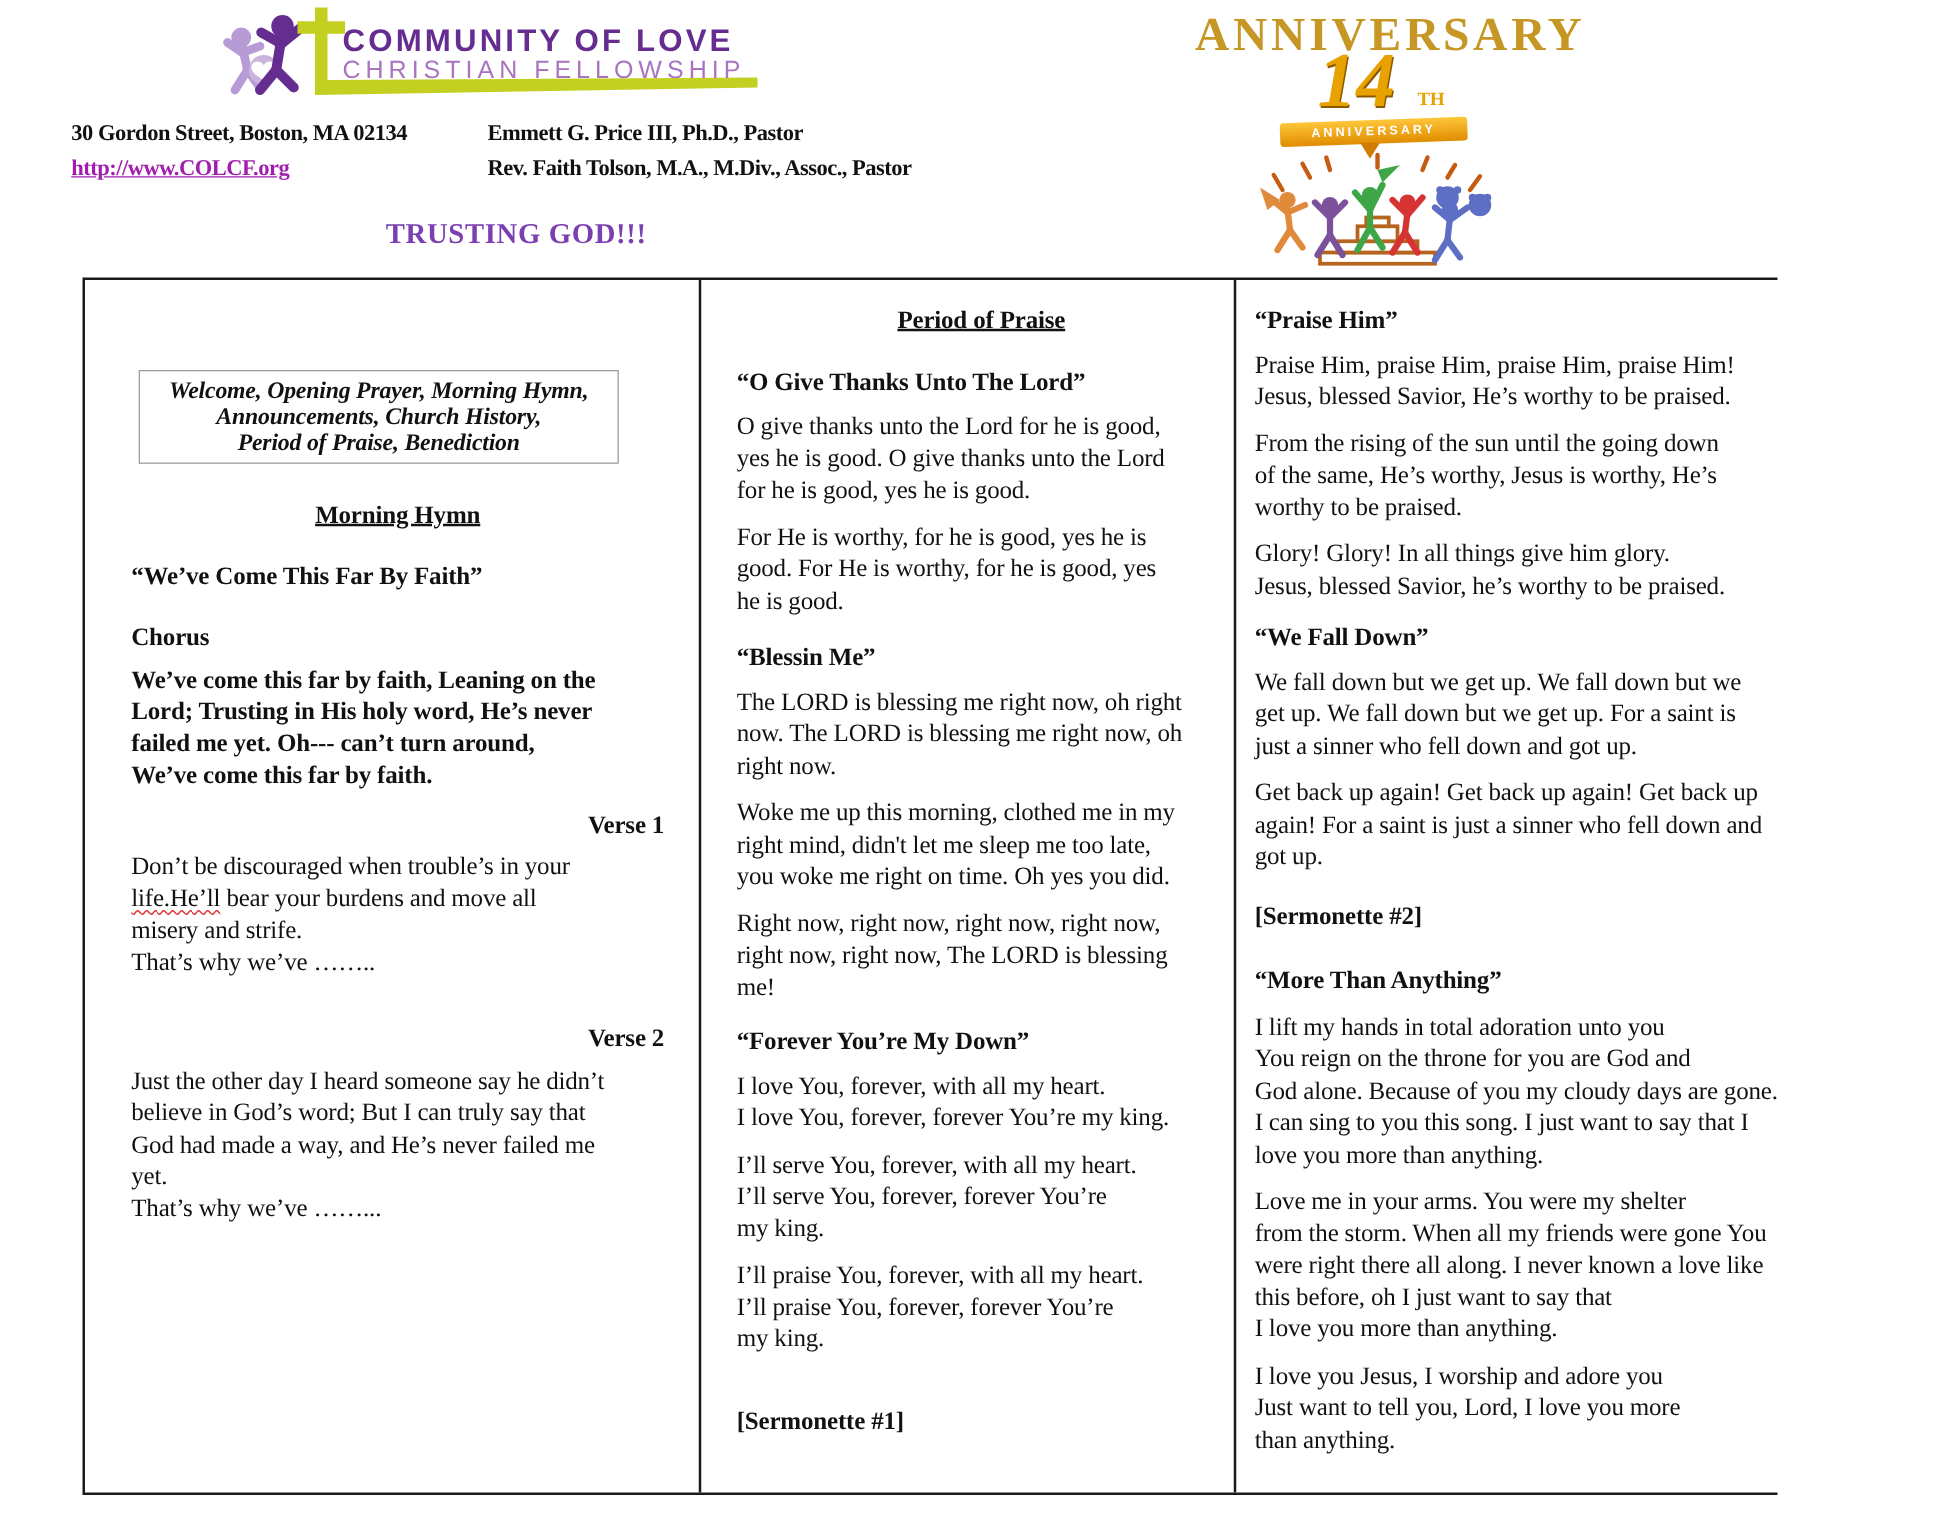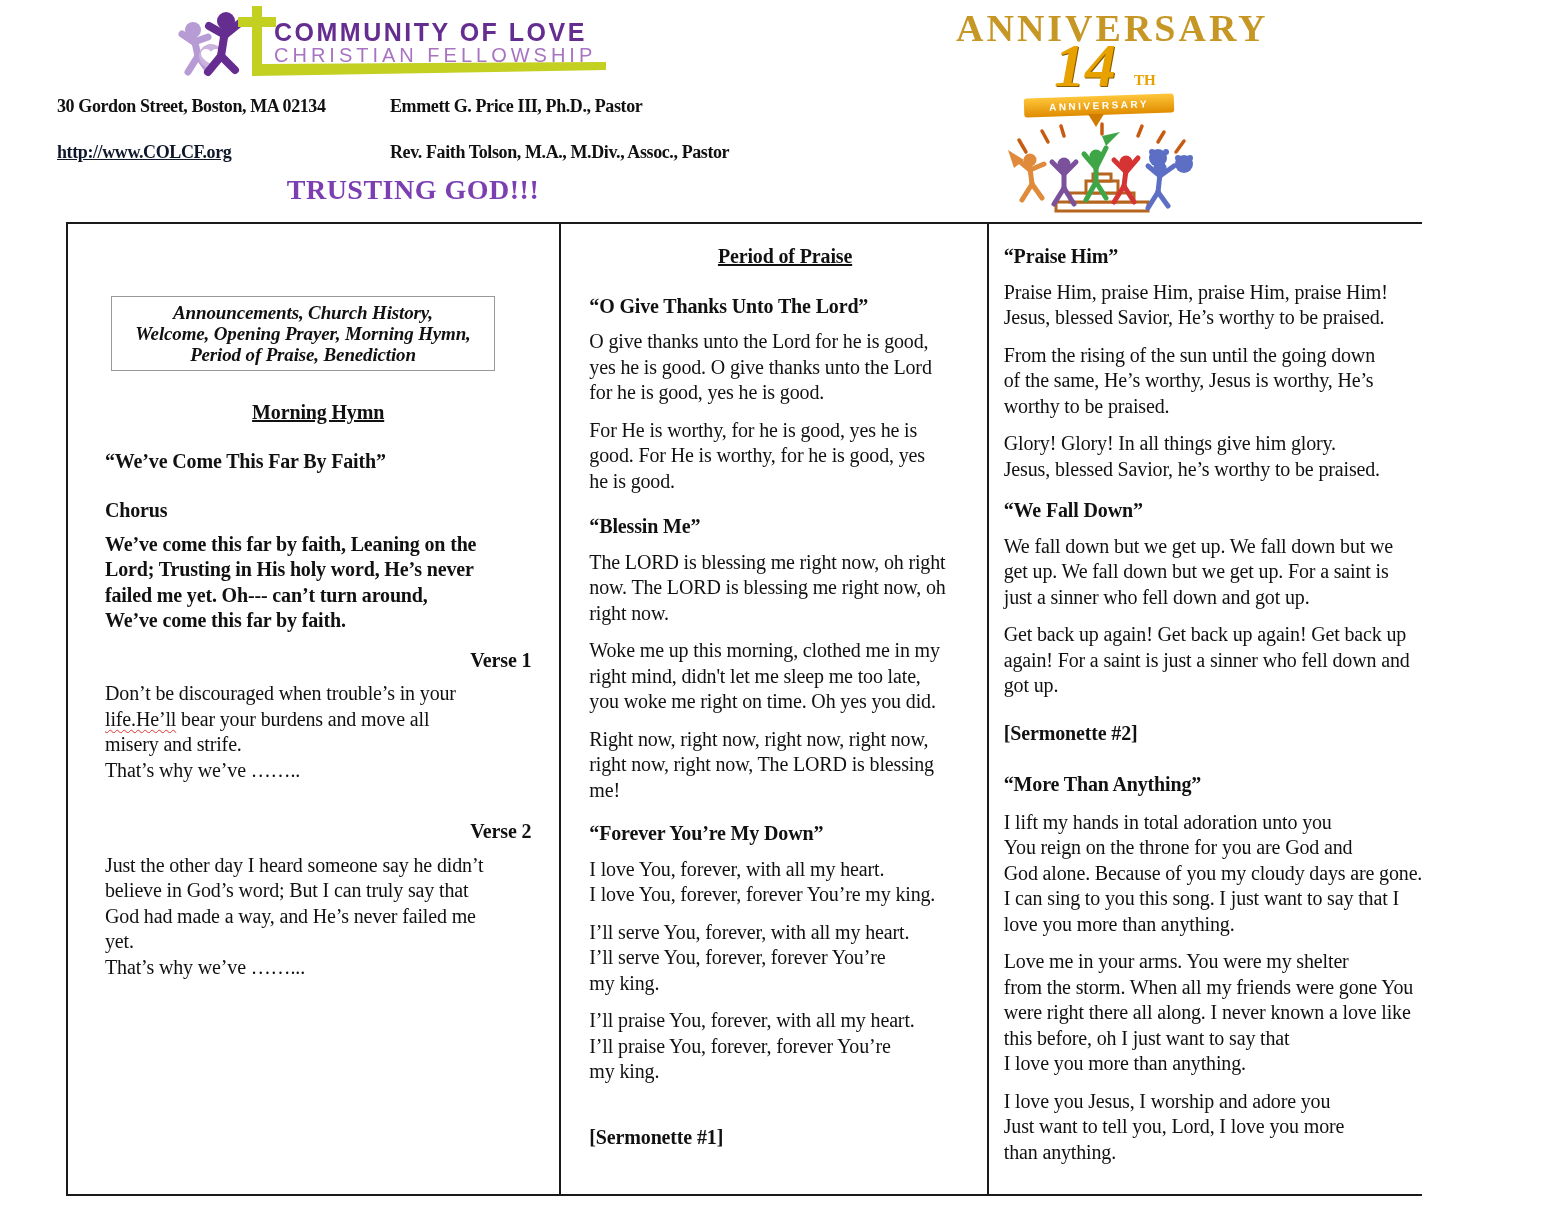--- a/index.html
+++ b/index.html
@@ -2,25 +2,25 @@
 <html><head>
 <meta charset="utf-8">
 <style>
   html,body{margin:0;padding:0;background:#fff;}
   .page{position:relative;width:1422px;height:1212px;background:#fff;overflow:hidden;
         font-family:"Liberation Serif",serif;color:#111;}
 
   
   .logo{position:absolute;left:178px;top:4px;width:436px;height:90px;}
   .hdr-grid{position:absolute;left:57px;top:96px;display:grid;
-            grid-template-columns:333px auto;row-gap:26px;
+            grid-template-columns:333px auto;row-gap:8px;
             font-weight:bold;font-size:18px;line-height:20px;letter-spacing:-0.4px;}
-  .hdr-link{color:#0f172a;text-decoration:underline;cursor:pointer;}
+  .hdr-link{color:#a21caf;text-decoration:underline;cursor:pointer;}
   .theme{position:absolute;left:283px;top:174px;width:260px;text-align:center;
-         font-weight:bold;font-size:28px;letter-spacing:0.5px;color:#7b3fb2;}
+         font-weight:bold;font-size:23px;letter-spacing:0.5px;color:#7b3fb2;}
   .celebrating{position:absolute;left:956px;top:6px;font-weight:bold;font-size:38px;
                letter-spacing:3px;color:#c79726;}
   .anniv{position:absolute;left:1022px;top:44px;width:160px;height:78px;}
   .anniv-num{position:absolute;left:32px;top:-14px;font-weight:bold;font-size:62px;
              color:#e8a200;text-shadow:1px 1px 0 #8a5a00;font-style:italic;}
   .anniv-th{position:absolute;left:112px;top:28px;font-weight:bold;font-size:15px;color:#e8a200;}
   .anniv-ribbon{position:absolute;left:2px;top:52px;width:150px;height:19px;
                 background:linear-gradient(180deg,#ffc63a,#e08c00);border-radius:3px;
                 transform:rotate(-2deg);display:flex;align-items:center;justify-content:center;}
   .anniv-ribbon span{color:#fff;font-family:"Liberation Sans",sans-serif;font-weight:bold;
@@ -191,22 +191,22 @@
       <circle cx="90" cy="34" r="6.5" fill="#3fa648"></circle>
       <circle cx="120" cy="40" r="6.5" fill="#d63333"></circle>
       <circle cx="154" cy="46" r="6.5" fill="#5c6fc4"></circle>
     </svg>
   </div>
 
   <div class="sheet">
 
     <div class="col col1">
       <div class="pbox">
+        <div>Welcome, Opening Prayer, Morning Hymn,</div>
         <div>Announcements, Church History,</div>
-        <div>Welcome, Opening Prayer, Morning Hymn,</div>
         <div>Period of Praise, Benediction</div>
       </div>
       <p class="ctitle m-hymn">Morning Hymn</p>
       <p class="stitle m-songtitle">“We’ve Come This Far By Faith”</p>
       <p class="stitle m-chorus">Chorus</p>
       <p class="lyr bold m-chorustext">We’ve come this far by faith, Leaning on the
 Lord; Trusting in His holy word, He’s never
 failed me yet. Oh--- can’t turn around,
 We’ve come this far by faith.</p>
       <p class="vlabel m-verse1">Verse 1</p>

